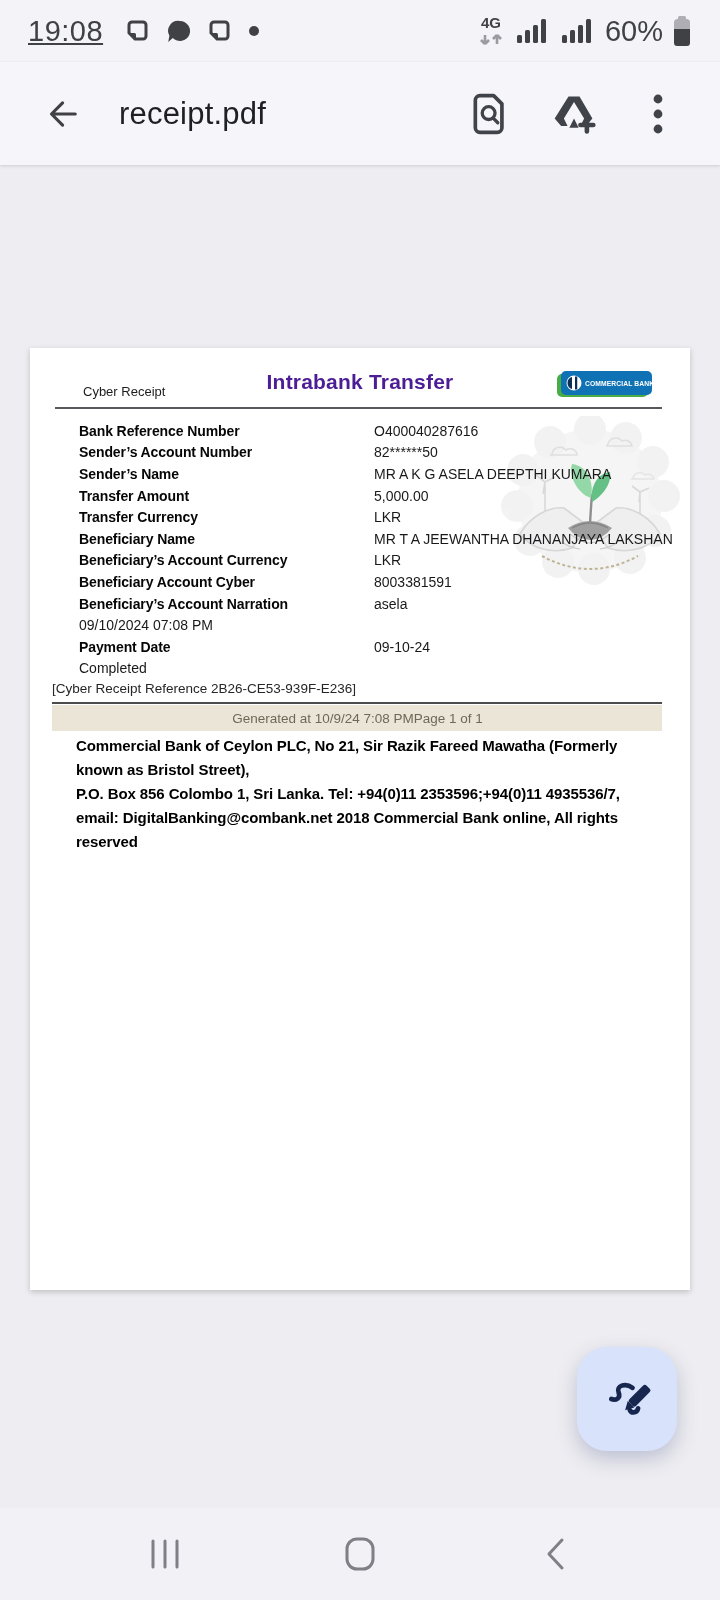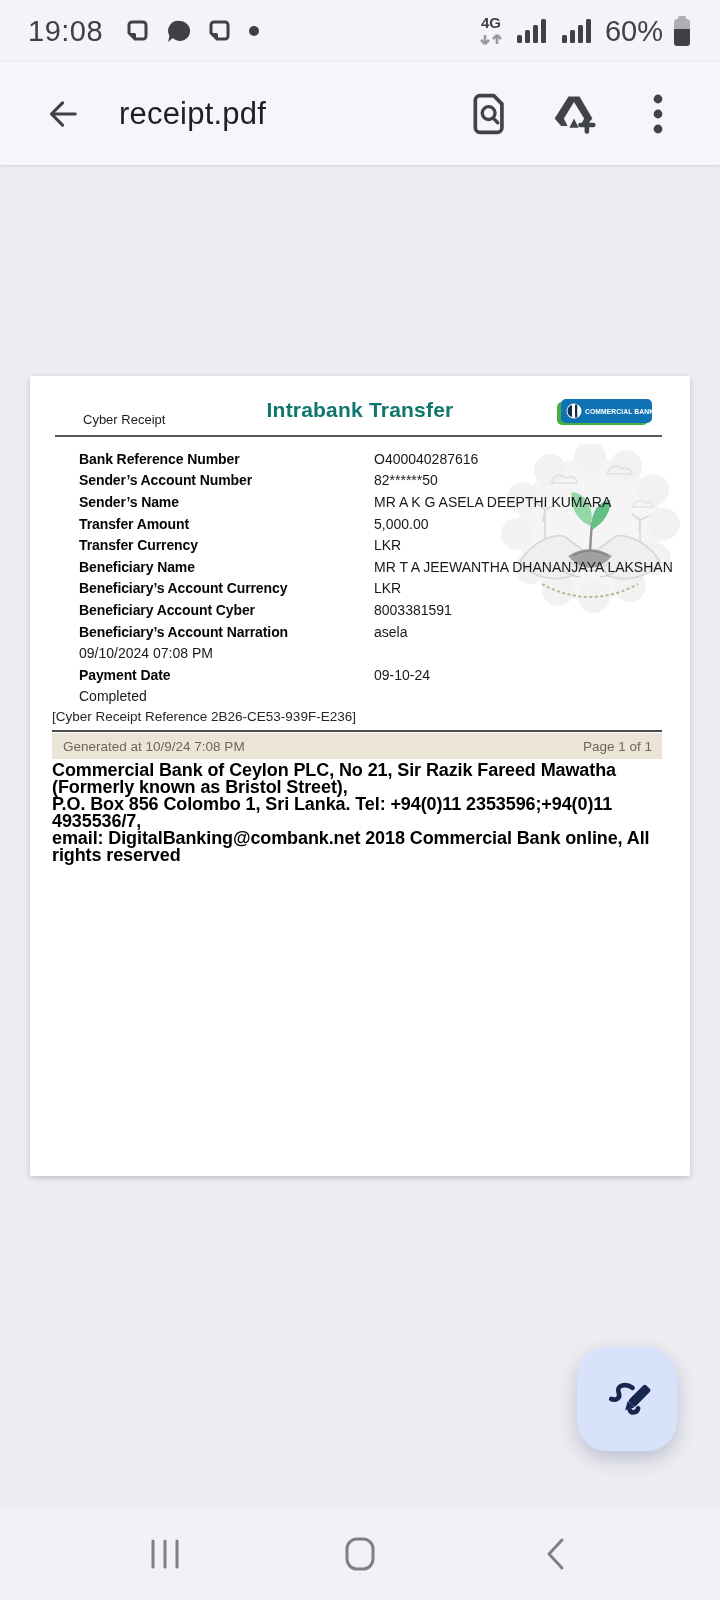--- a/index.html
+++ b/index.html
@@ -8,65 +8,65 @@
     font-family:"Liberation Sans", sans-serif;
     position:relative; width:720px; height:1600px;
     background:#eeedf1; overflow:hidden;
   }
   
   .status-bar{
     position:absolute; left:0; top:0; width:720px; height:62px;
     background:#f4f3f8; display:flex; align-items:center;
     padding:0 28px; color:#3f4145;
   }
-  .sb-time{ font-size:29px; letter-spacing:0.5px; }
+  .sb-time{ font-size:29px; letter-spacing:0.5px;text-decoration:underline; }
   .sb-left-icons{ display:flex; align-items:center; gap:17px; margin-left:24px; }
   .sb-right{ margin-left:auto; display:flex; align-items:center; gap:9px; }
   .sb-pct{ font-size:29px; }
   
   .app-bar{
     position:absolute; left:0; top:62px; width:720px; height:103px;
     background:#f6f5fa; display:flex; align-items:center; padding:0 33px;
     box-shadow:0 1px 3px rgba(60,60,70,0.18);
     z-index:5;
   }
   .ab-back{ width:56px; height:56px; display:flex; align-items:center; justify-content:center; border-radius:50%; }
   .ab-title{
     font-size:31px; color:#1f2023; margin-left:30px; letter-spacing:0.2px;
     white-space:nowrap; overflow:hidden; text-overflow:ellipsis; max-width:320px;
   }
   .ab-actions{ margin-left:auto; display:flex; align-items:center; gap:26px; }
   .ab-btn{ width:58px; height:58px; display:flex; align-items:center; justify-content:center; border-radius:50%; }
   
   .viewer{ position:absolute; left:0; top:165px; width:720px; height:1343px; background:#eeedf1; }
   .pdf-page{
-    position:absolute; left:30px; top:211px; width:660px; height:800px;
+    position:absolute; left:30px; top:183px; width:660px; height:942px;
     background:#ffffff; box-shadow:0 2px 6px rgba(0,0,0,0.20);
   }
   .doc-type{ position:absolute; left:53px; top:36px; font-size:13px; color:#1c1c1c; }
   .doc-title{
     position:absolute; left:0; top:22px; width:100%; text-align:center;
-    font-size:21px; font-weight:bold; color:#0f766e; letter-spacing:0.2px;
+    font-size:21px; font-weight:bold; color:#4c1d95; letter-spacing:0.2px;
   }
   .bank-logo{ position:absolute; right:38px; top:22px; width:95px; height:28px; }
   .hrule1{ position:absolute; left:25px; right:28px; top:59px; height:2px; background:#58595c; }
   .fields{ position:absolute; left:25px; right:10px; top:72px; z-index:2; }
   .frow{ display:flex; height:21.6px; align-items:center;margin-left:24px; }
   .flabel{ width:295px; font-size:14px; font-weight:bold; color:#060606; letter-spacing:-0.1px; }
   .fvalue{ font-size:14px; color:#19191b; }
   .watermark{ position:absolute; left:460px; top:68px; width:200px; height:176px; z-index:1; }
   .ref-line{ position:absolute; left:22px; top:333px; font-size:13.5px; color:#262626; z-index:2; }
   .hrule2{ position:absolute; left:22px; right:28px; top:354px; height:2px; background:#4c4c4e; }
   .gen-bar{
     position:absolute; left:22px; right:28px; top:357px; height:26px;
-    display:flex; align-items:center; justify-content:space-between;
+    display:flex; align-items:center; justify-content:center;
     padding:0 10px 0 11px; font-size:13.5px;
   }
   .footer-lines{ position:absolute; left:22px; right:26px; top:386px; z-index:2; }
-  .footer-lines div{ font-size:18px; font-weight:bold; color:#000; line-height:17px; letter-spacing:-0.1px; }
+  .footer-lines div{ font-size:15px; font-weight:bold; color:#000; line-height:24px; letter-spacing:-0.1px;margin-left:24px; }
   
   .fab{
     position:absolute; left:577px; top:1347px; width:100px; height:104px;
     border-radius:30px; display:flex; align-items:center; justify-content:center;
     box-shadow:0 8px 20px rgba(40,60,120,0.25);
   }
   
   .nav-bar{
     position:absolute; left:0; top:1508px; width:720px; height:92px;
     background:#f2f1f6; display:flex; align-items:center; justify-content:space-between;

